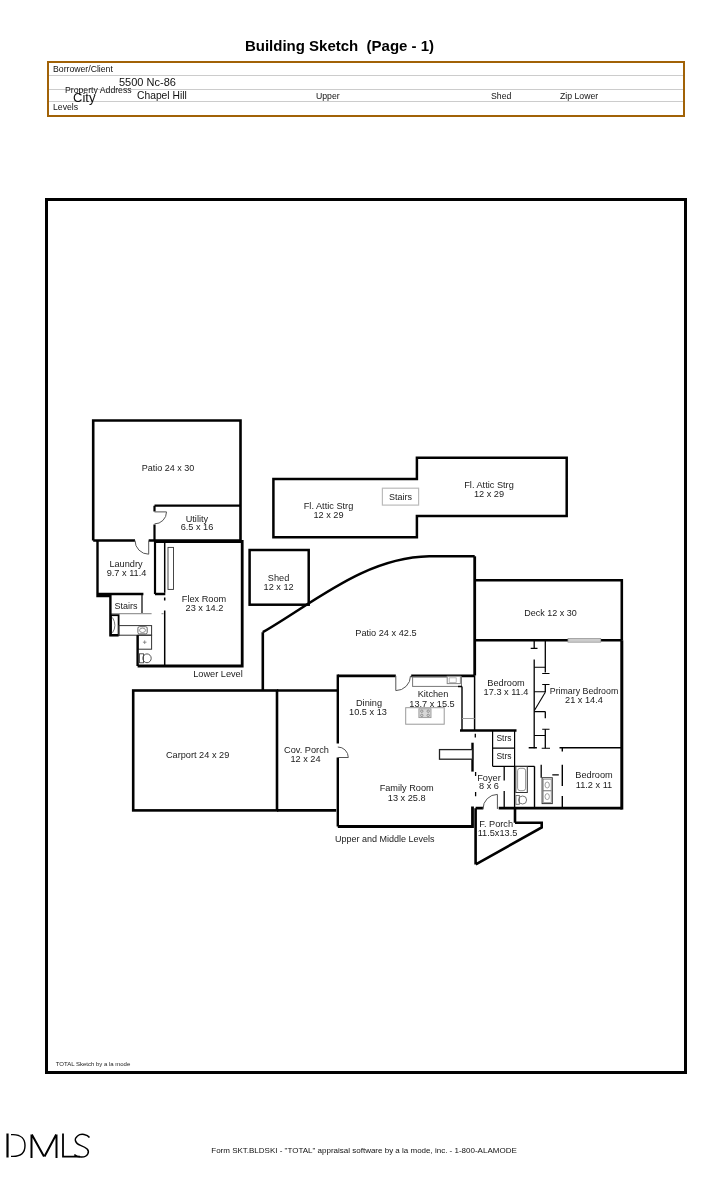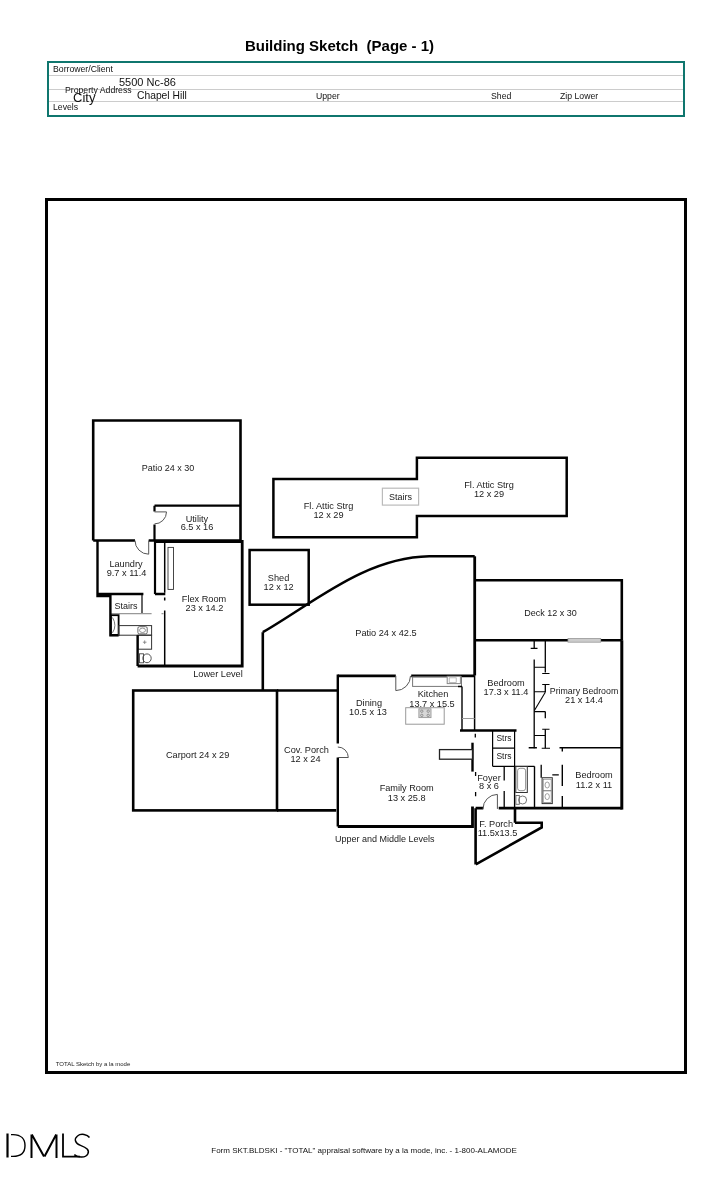--- a/index.html
+++ b/index.html
@@ -6,21 +6,21 @@
   body{font-family:"Liberation Sans", sans-serif;position:relative;}
   .abs{opacity:0.999;}
   svg, .abs{will-change:transform;}
   .abs{position:absolute;}
 </style>
 </head>
 <body>
 
 <div class="abs" style="left:0;top:37px;width:679px;text-align:center;font-size:15px;font-weight:bold;color:#000;">Building Sketch&nbsp; (Page - 1)</div>
 
-<div class="abs" style="left:47px;top:61px;width:634px;height:52px;border:2px solid #0f766e;">
+<div class="abs" style="left:47px;top:61px;width:634px;height:52px;border:2px solid #a16207;">
   <div class="abs" style="left:0;top:12px;width:634px;height:1px;background:#ccc;"></div>
   <div class="abs" style="left:0;top:26px;width:634px;height:1px;background:#ccc;"></div>
   <div class="abs" style="left:0;top:38px;width:634px;height:1px;background:#ccc;"></div>
   <div class="abs" style="left:4px;top:1px;font-size:8.7px;color:#111;">Borrower/Client</div>
   <div class="abs" style="left:4px;top:22px;font-size:8.7px;color:#111;padding-left:12px;">Property Address</div>
   <div class="abs" style="left:70px;top:13px;font-size:11px;color:#111;">5500 Nc-86</div>
   <div class="abs" style="left:4px;top:27px;font-size:13px;color:#111;margin-left:20px;">City</div>
   <div class="abs" style="left:69px;top:27px;font-size:10.3px;color:#111;margin-left:19px;">Chapel Hill</div>
   <div class="abs" style="left:267px;top:28px;font-size:8.7px;color:#111;">Upper</div>
   <div class="abs" style="left:442px;top:28px;font-size:8.7px;color:#111;">Shed</div>

